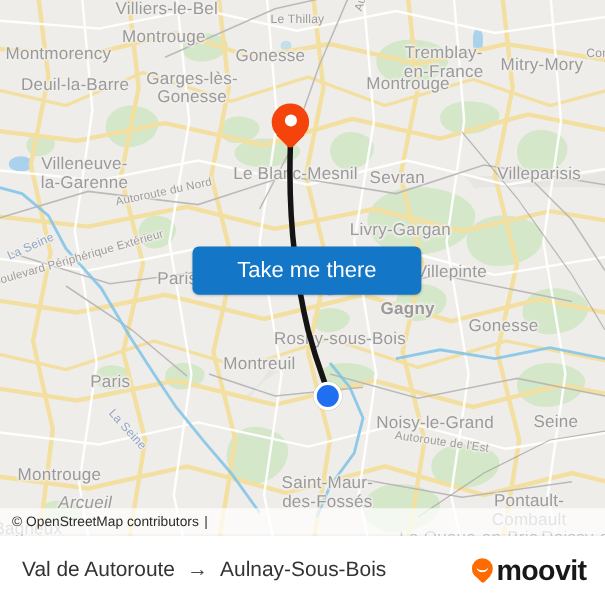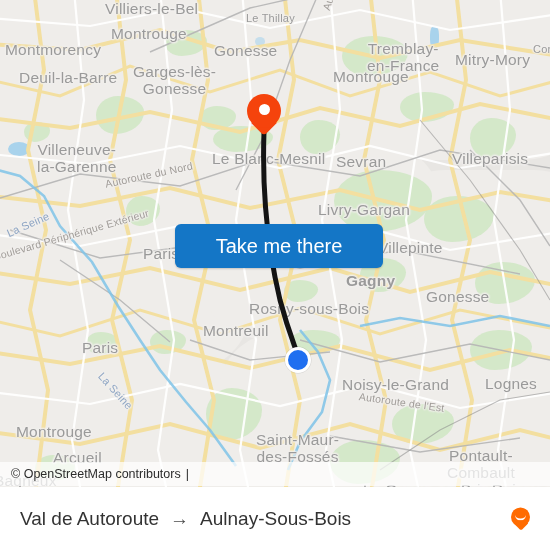--- a/index.html
+++ b/index.html
@@ -250,27 +250,27 @@
 la-Garenne</div>
       <div class="lbl city big" style="left:318px;top:201px;">Livry-Gargan</div>
       <div class="lbl city big" style="left:378px;top:239px;">Villepinte</div>
       <div class="lbl city big" style="left:143px;top:245px;">Paris</div>
       <div class="lbl city big" style="left:346px;top:272px;font-weight:bold;">Gagny</div>
       <div class="lbl city big" style="left:426px;top:288px;">Gonesse</div>
       <div class="lbl city big" style="left:249px;top:300px;">Rosny-sous-Bois</div>
       <div class="lbl city big" style="left:203px;top:322px;">Montreuil</div>
       <div class="lbl city big" style="left:82px;top:339px;">Paris</div>
       <div class="lbl city big" style="left:342px;top:352px;margin-top:24px;">Noisy-le-Grand</div>
-      <div class="lbl city big" style="left:485px;top:375px;">Lognes</div>
+      <div class="lbl city big" style="left:485px;top:375px;">Seine</div>
       <div class="lbl city big" style="left:16px;top:423px;">Montrouge</div>
       <div class="lbl city big two" style="left:256px;top:432px;">Saint-Maur-
 des-Fossés</div>
       <div class="lbl city big two" style="left:447px;top:448px;">Pontault-
 Combault</div>
-      <div class="lbl city big" style="left:53px;top:449px;">Arcueil</div>
+      <div class="lbl city big" style="left:53px;top:449px;font-style:italic;">Arcueil</div>
       <div class="lbl city big" style="left:-6px;top:472px;">Bagneux</div>
       <div class="lbl city big" style="left:363px;top:481px;">La Queue-en-Brie</div>
       <div class="lbl city big" style="left:492px;top:481px;">Roissy-en</div>
     </div>
 
     <div>
       <div class="lbl road" style="left:320px;top:8px;transform:rotate(-72deg);transform-origin:left top;">Autoroute du Nord</div>
       <div class="lbl road" style="left:104px;top:178px;transform:rotate(-12deg);transform-origin:left top;">Autoroute du Nord</div>
       <div class="lbl road" style="left:-8px;top:251px;transform:rotate(-16deg);transform-origin:left top;">Boulevard Périphérique Extérieur</div>
       <div class="lbl road" style="left:360px;top:390px;transform:rotate(8deg);transform-origin:left top;">Autoroute de l'Est</div>
@@ -306,16 +306,17 @@
       <span>Val de Autoroute</span>
       <span class="arrow">→</span>
       <span>Aulnay-Sous-Bois</span>
     </div>
     <div class="moovit">
       <span class="mark">
         <span class="mtip"></span>
         <span class="mhead"></span>
         <span class="smile"></span>
       </span>
+      <span class="wordmark">moovit</span>
     </div>
   </div>
 
 </div>
 
 </body></html>

